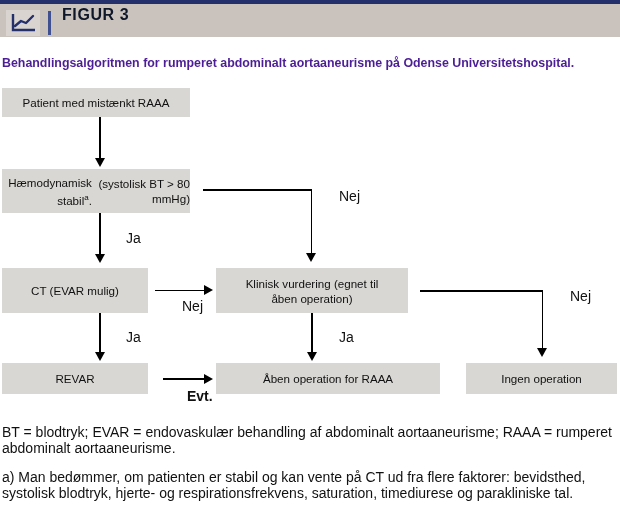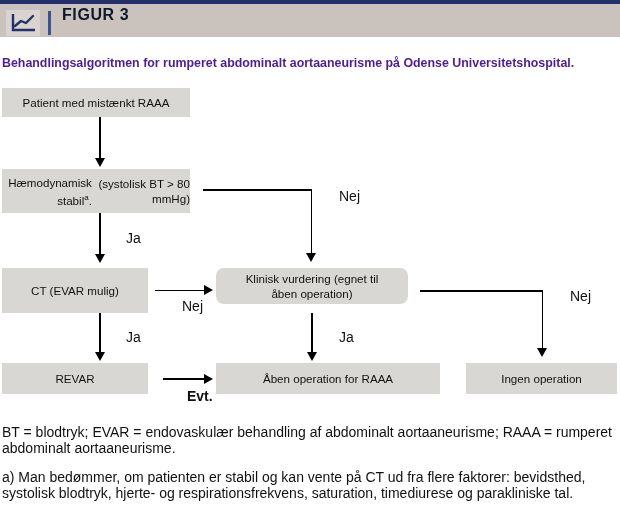--- a/index.html
+++ b/index.html
@@ -117,21 +117,21 @@
   <div class="edge-label" style="left:106px; top:230px;">Ja</div>
 
   <div class="fbox" style="left:2px; top:268px; width:146px; height:45px;">
     <span>CT (EVAR mulig)</span>
   </div>
 
   <div class="hline" style="left:155px; top:289.5px; width:50px;"></div>
   <div class="arrow-right" style="left:204px; top:285px;"></div>
   <div class="edge-label" style="left:162px; top:298px;">Nej</div>
 
-  <div class="fbox" style="left:216px; top:268px; width:192px; height:36px; flex-direction:column;border-radius:8px;">
+  <div class="fbox" style="left:216px; top:268px; width:192px; height:45px; flex-direction:column;">
     <div>Klinisk vurdering (egnet til</div>
     <div>åben operation)</div>
   </div>
 
   <div class="hline" style="left:420px; top:290px; width:123px;"></div>
   <div class="vline" style="left:541.5px; top:290px; height:62px;"></div>
   <div class="arrow-down" style="left:537px; top:348px;"></div>
   <div class="edge-label" style="left:550px; top:288px;">Nej</div>
 
   <div class="vline" style="left:311px; top:313px; height:44px;"></div>

